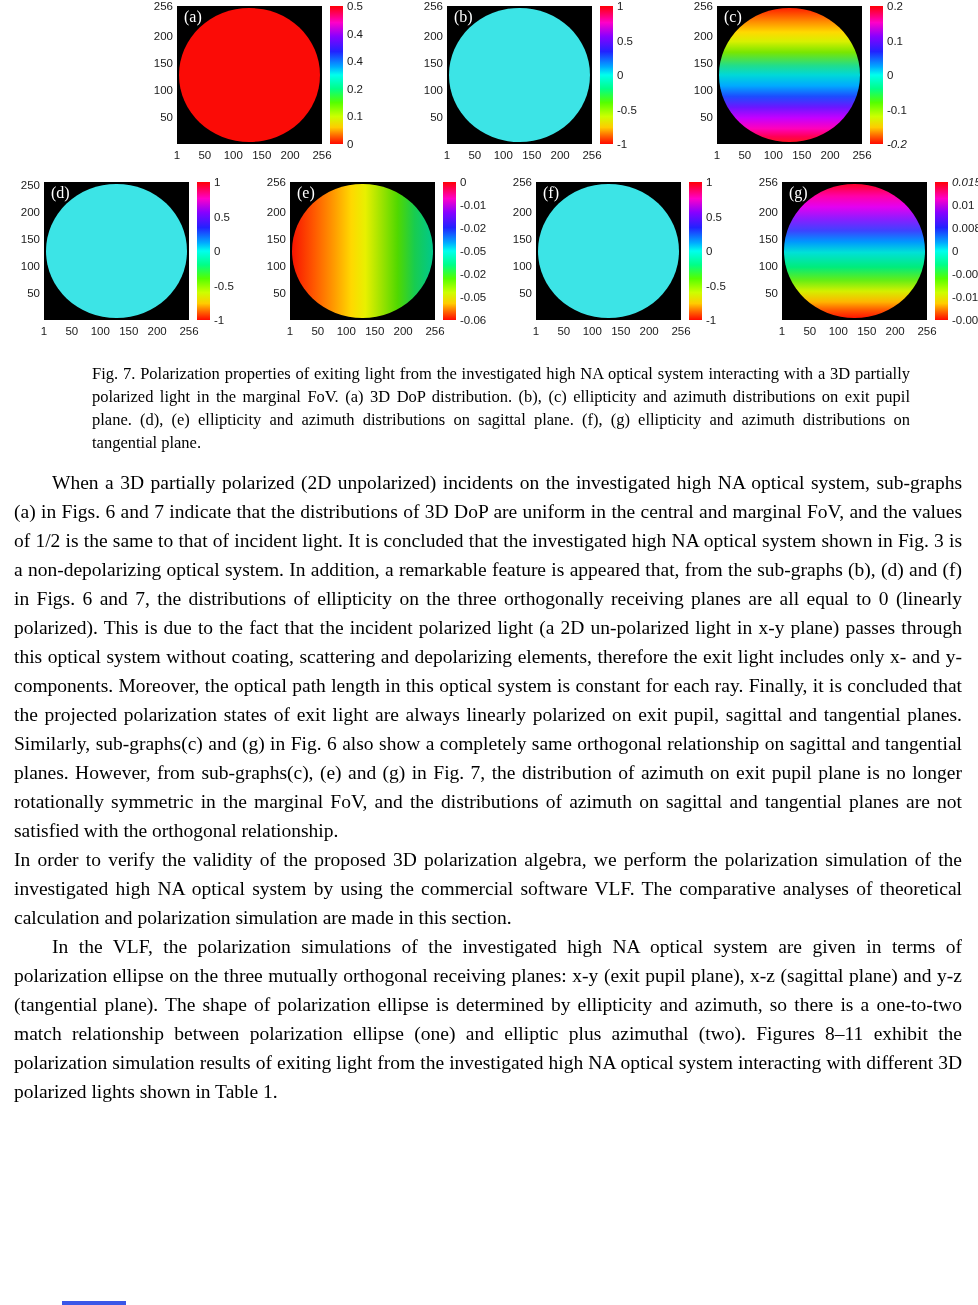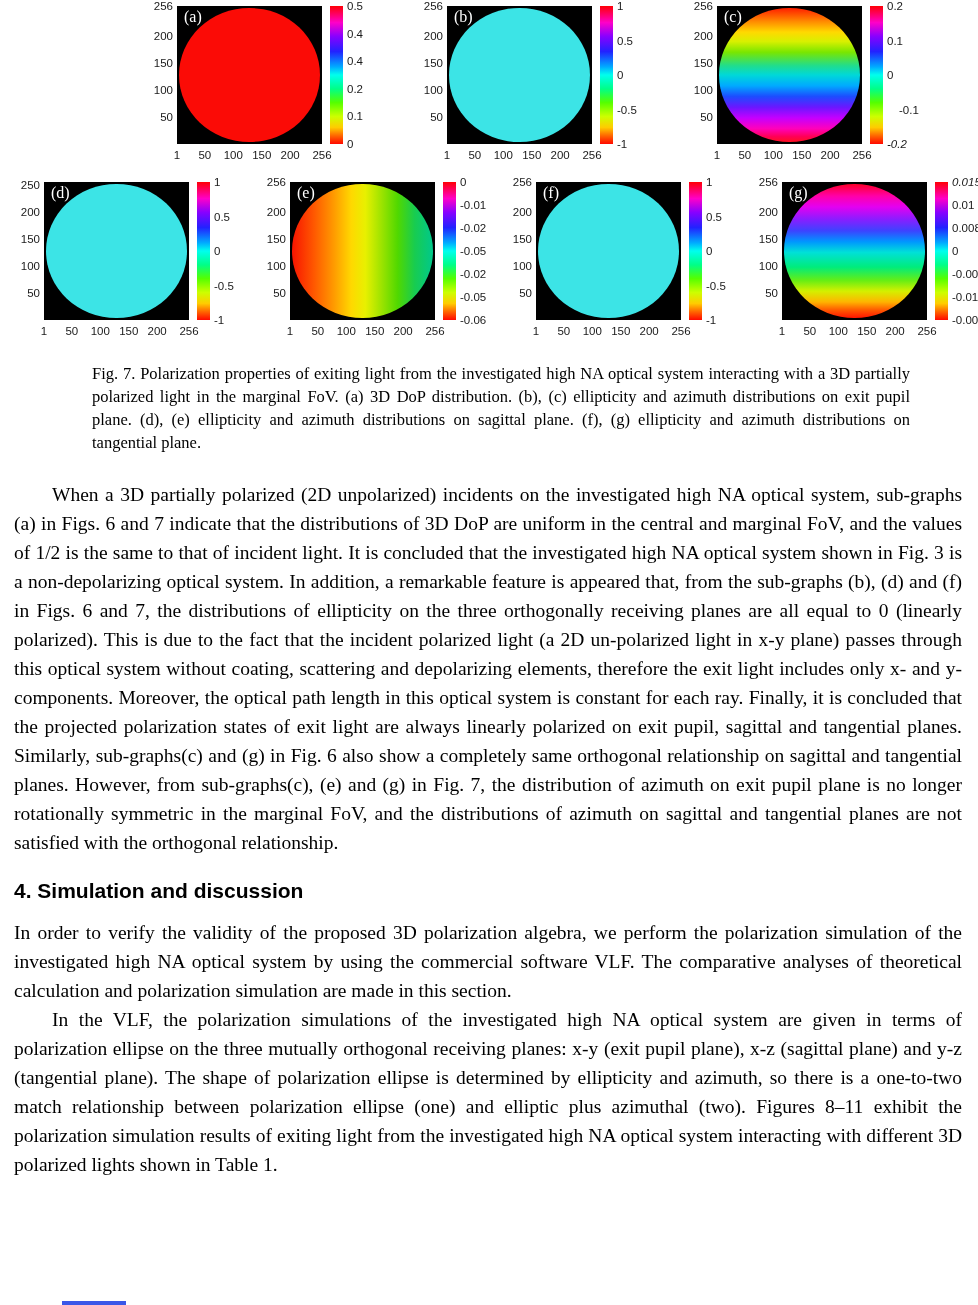--- a/index.html
+++ b/index.html
@@ -25,21 +25,21 @@
   .cblabels{grid-column:5;grid-row:1;position:relative;}
   .cbtick{position:absolute;left:4px;transform:translateY(-50%);
           font:11.5px "Liberation Sans",sans-serif;color:#1a1a1a;white-space:nowrap;}
 
   
   .caption{margin:20px 68px 0 92px;font:16.5px/23px "Liberation Serif",serif;
            text-align:justify;}
   .body{margin:0;padding:0 16px 0 14px;font:19.5px/29px "Liberation Serif",serif;
         text-align:justify;}
   .indent{text-indent:38px;}
-  #para-1{margin-top:26px;}
+  #para-1{margin-top:14px;}
   h2{margin:22px 0 15px 14px;font:bold 21px "Liberation Sans",sans-serif;}
   #para-2{margin-top:0;}
   #para-3{margin-top:0;}
 
   .link-fragment{position:absolute;left:62px;bottom:0;width:64px;height:4px;background:#3a57e8;}
 </style>
 </head>
 <body>
 
 <div id="page">
@@ -118,21 +118,21 @@
           <div class="plotbox">
             <div class="circle" style="background: linear-gradient(rgb(255, 30, 0) 0%, rgb(255, 138, 0) 10%, rgb(255, 217, 0) 18%, rgb(216, 240, 0) 25%, rgb(122, 230, 0) 33%, rgb(33, 221, 140) 43%, rgb(0, 216, 216) 50%, rgb(0, 170, 255) 58%, rgb(29, 77, 255) 66%, rgb(106, 23, 255) 74%, rgb(196, 0, 255) 82%, rgb(255, 0, 187) 90%, rgb(255, 0, 85) 96%, rgb(255, 16, 32) 100%);"></div>
             <span class="splabel">(c)</span>
           </div>
           <div></div>
           <div class="cbar" style="background: linear-gradient(rgb(255, 0, 5) 0%, rgb(255, 0, 200) 12%, rgb(136, 0, 255) 22%, rgb(34, 34, 255) 33%, rgb(0, 170, 255) 44%, rgb(0, 255, 238) 50%, rgb(0, 255, 136) 60%, rgb(85, 255, 0) 70%, rgb(204, 255, 0) 80%, rgb(255, 204, 0) 88%, rgb(255, 102, 0) 94%, rgb(255, 8, 0) 100%);"></div>
           <div class="cblabels">
             <span class="cbtick" style="top: 0%;">0.2</span>
             <span class="cbtick" style="top: 25%;">0.1</span>
             <span class="cbtick" style="top: 50%;">0</span>
-            <span class="cbtick" style="top: 75%; margin-left: 12px;">-0.1</span>
+            <span class="cbtick" style="top: 75%;">-0.1</span>
             <span class="cbtick" style="top: 100%; font-style: italic;">-0.2</span>
           </div>
           <div class="xaxis" style="grid-area: 2 / 2;">
             <span class="xtick" style="left: 0%;">1</span>
             <span class="xtick" style="left: 19.2157%;">50</span>
             <span class="xtick" style="left: 38.8235%;">100</span>
             <span class="xtick" style="left: 58.4314%;">150</span>
             <span class="xtick" style="left: 78.0392%;">200</span>
             <span class="xtick" style="left: 100%;">256</span>
           </div>
@@ -263,21 +263,20 @@
             <span class="xtick" style="left: 100%;">256</span>
           </div>
         </div>
       </div>
   </div>
 
   <p class="caption">Fig. 7. Polarization properties of exiting light from the investigated high NA optical system interacting with a 3D partially polarized light in the marginal FoV. (a) 3D DoP distribution. (b), (c) ellipticity and azimuth distributions on exit pupil plane. (d), (e) ellipticity and azimuth distributions on sagittal plane. (f), (g) ellipticity and azimuth distributions on tangential plane.</p>
 
   <p class="body indent" id="para-1">When a 3D partially polarized (2D unpolarized) incidents on the investigated high NA optical system, sub-graphs (a) in Figs. 6 and 7 indicate that the distributions of 3D DoP are uniform in the central and marginal FoV, and the values of 1/2 is the same to that of incident light. It is concluded that the investigated high NA optical system shown in Fig. 3 is a non-depolarizing optical system. In addition, a remarkable feature is appeared that, from the sub-graphs (b), (d) and (f) in Figs. 6 and 7, the distributions of ellipticity on the three orthogonally receiving planes are all equal to 0 (linearly polarized). This is due to the fact that the incident polarized light (a 2D un-polarized light in x-y plane) passes through this optical system without coating, scattering and depolarizing elements, therefore the exit light includes only x- and y-components. Moreover, the optical path length in this optical system is constant for each ray. Finally, it is concluded that the projected polarization states of exit light are always linearly polarized on exit pupil, sagittal and tangential planes. Similarly, sub-graphs(c) and (g) in Fig. 6 also show a completely same orthogonal relationship on sagittal and tangential planes. However, from sub-graphs(c), (e) and (g) in Fig. 7, the distribution of azimuth on exit pupil plane is no longer rotationally symmetric in the marginal FoV, and the distributions of azimuth on sagittal and tangential planes are not satisfied with the orthogonal relationship.</p>
 
-  <h2>4. Simulation and discussion</h2>
 
   <p class="body" id="para-2">In order to verify the validity of the proposed 3D polarization algebra, we perform the polarization simulation of the investigated high NA optical system by using the commercial software VLF. The comparative analyses of theoretical calculation and polarization simulation are made in this section.</p>
 
   <p class="body indent" id="para-3">In the VLF, the polarization simulations of the investigated high NA optical system are given in terms of polarization ellipse on the three mutually orthogonal receiving planes: x-y (exit pupil plane), x-z (sagittal plane) and y-z (tangential plane). The shape of polarization ellipse is determined by ellipticity and azimuth, so there is a one-to-two match relationship between polarization ellipse (one) and elliptic plus azimuthal (two). Figures 8–11 exhibit the polarization simulation results of exiting light from the investigated high NA optical system interacting with different 3D polarized lights shown in Table 1.</p>
 
   <div class="link-fragment"></div>
 
 </div>
 
 </body></html>

